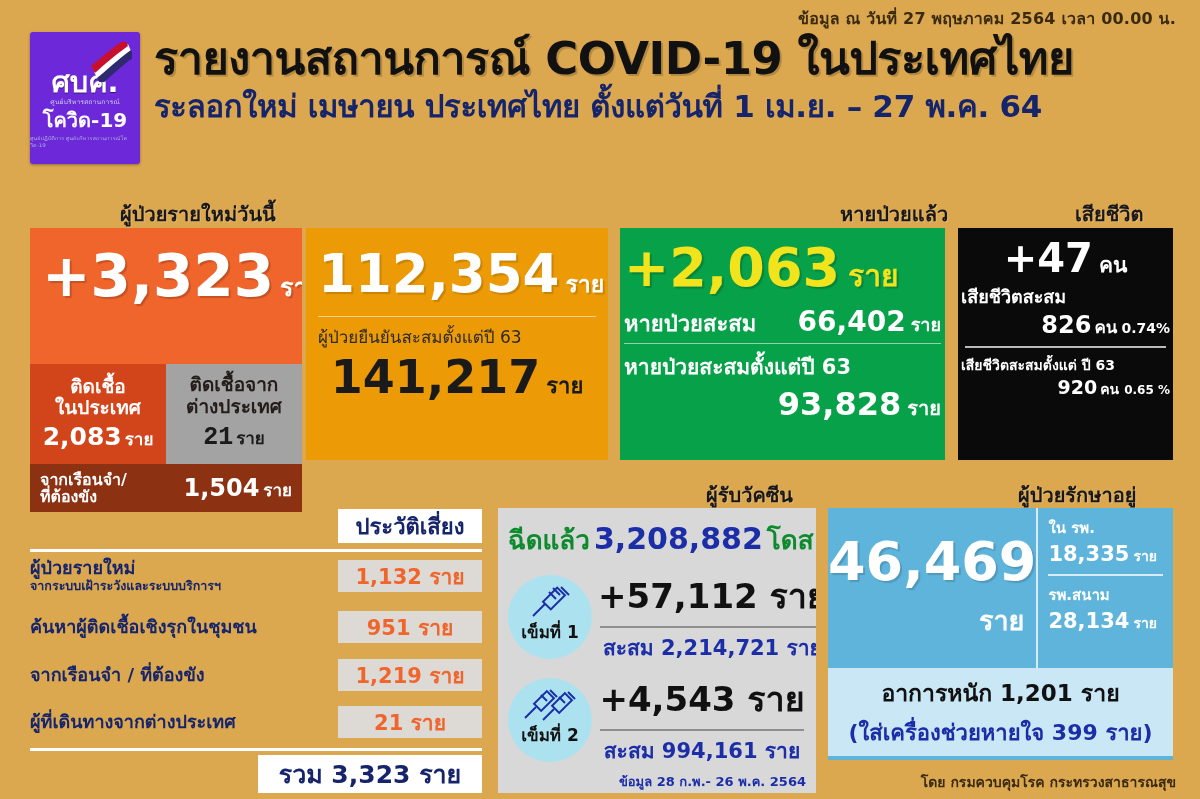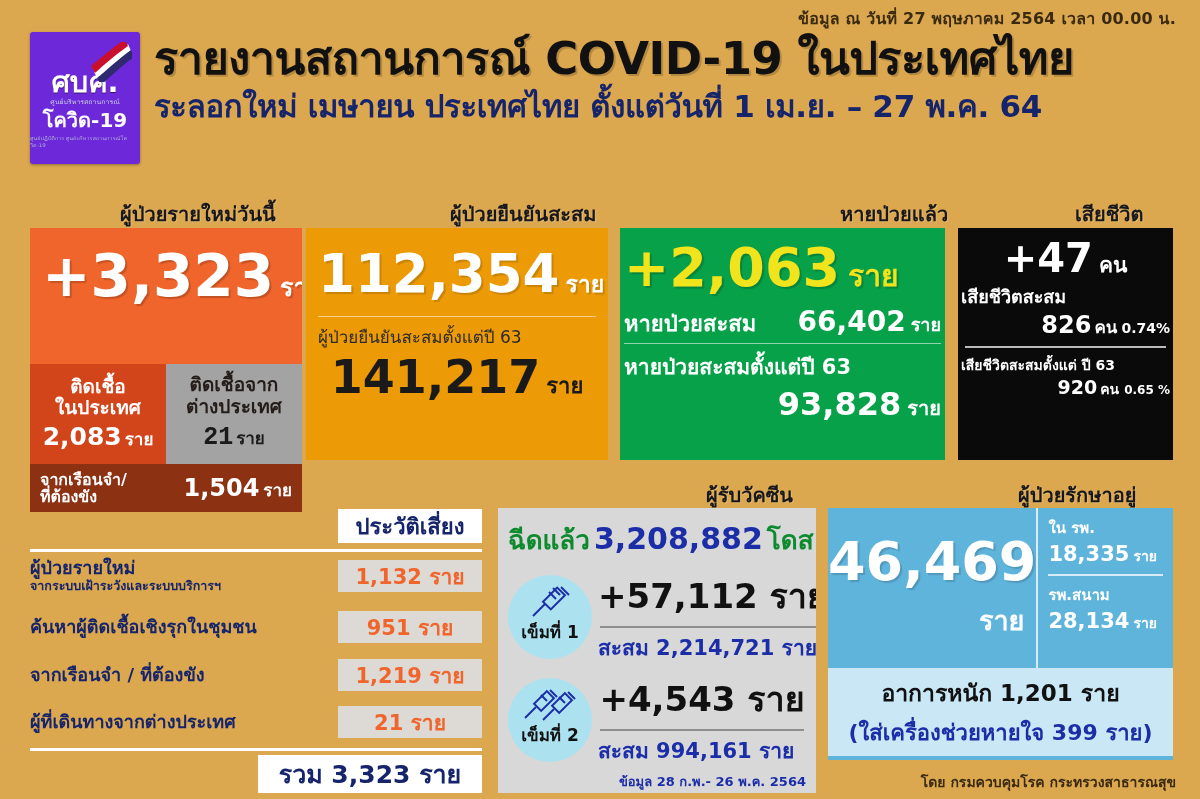--- a/index.html
+++ b/index.html
@@ -139,21 +139,21 @@
   .vac-item{display:flex;align-items:center;margin-top:8px;}
   .vac-badge{
     width:84px;height:84px;border-radius:50%;background:#ace2f0;flex:0 0 84px;
     position:relative;display:flex;align-items:flex-end;justify-content:center;
   }
   .vac-badge .bt{font-size:17px;font-weight:bold;color:#111;margin-bottom:14px;white-space:nowrap;}
   .vac-badge svg{position:absolute;left:50%;top:8px;transform:translateX(-50%);}
   .vac-nums{flex:1;margin-left:6px;}
   .vac-new{font-size:34px;font-weight:bold;color:#111;text-align:center;white-space:nowrap;}
   .vac-sep{height:2px;background:#8e8e8e;margin:3px 2px;}
-  .vac-cum{font-size:21px;font-weight:bold;color:#1b2ea8;white-space:nowrap;}
+  .vac-cum{font-size:21px;font-weight:bold;color:#1b2ea8;text-align:center;white-space:nowrap;}
   .vac-note{font-size:13px;font-weight:bold;color:#1b2ea8;text-align:right;margin-top:4px;}
 
   
   #cap-trt{left:1018px;top:479px;}
   #card-trt{left:828px;top:508px;width:345px;height:252px;background:#5fb4dc;}
   .trt-top{display:flex;height:160px;}
   .trt-left{flex:0 0 196px;display:flex;flex-direction:column;justify-content:center;
     align-items:center;color:#fff;}
   .trt-left .n{font-size:54px;font-weight:bold;line-height:1;text-shadow:2px 2px 1px rgba(0,0,0,.15);}
   .trt-left .u{font-size:27px;font-weight:bold;margin-top:10px;align-self:flex-end;margin-right:12px;}
@@ -215,21 +215,20 @@
     </div>
   </div>
   <div class="card" id="card-prison">
     <div class="lbl">
       <span>จากเรือนจำ/</span><br>
       <span>ที่ต้องขัง</span>
     </div>
     <div class="val"><span>1,504</span><span class="u">ราย</span></div>
   </div>
 
-  <div class="cap" id="cap-cum">ผู้ป่วยยืนยันสะสม</div>
   <div class="card" id="card-cum">
     <div class="cum-big"><span>112,354</span><span class="u">ราย</span></div>
     <div class="rule"></div>
     <div class="cum-lbl">ผู้ป่วยยืนยันสะสมตั้งแต่ปี 63</div>
     <div class="cum-big2"><span>141,217</span><span class="u">ราย</span></div>
   </div>
 
   <div class="cap" id="cap-rec">หายป่วยแล้ว</div>
   <div class="card" id="card-rec">
     <div class="rec-big"><span>+2,063</span><span class="u">ราย</span></div>

